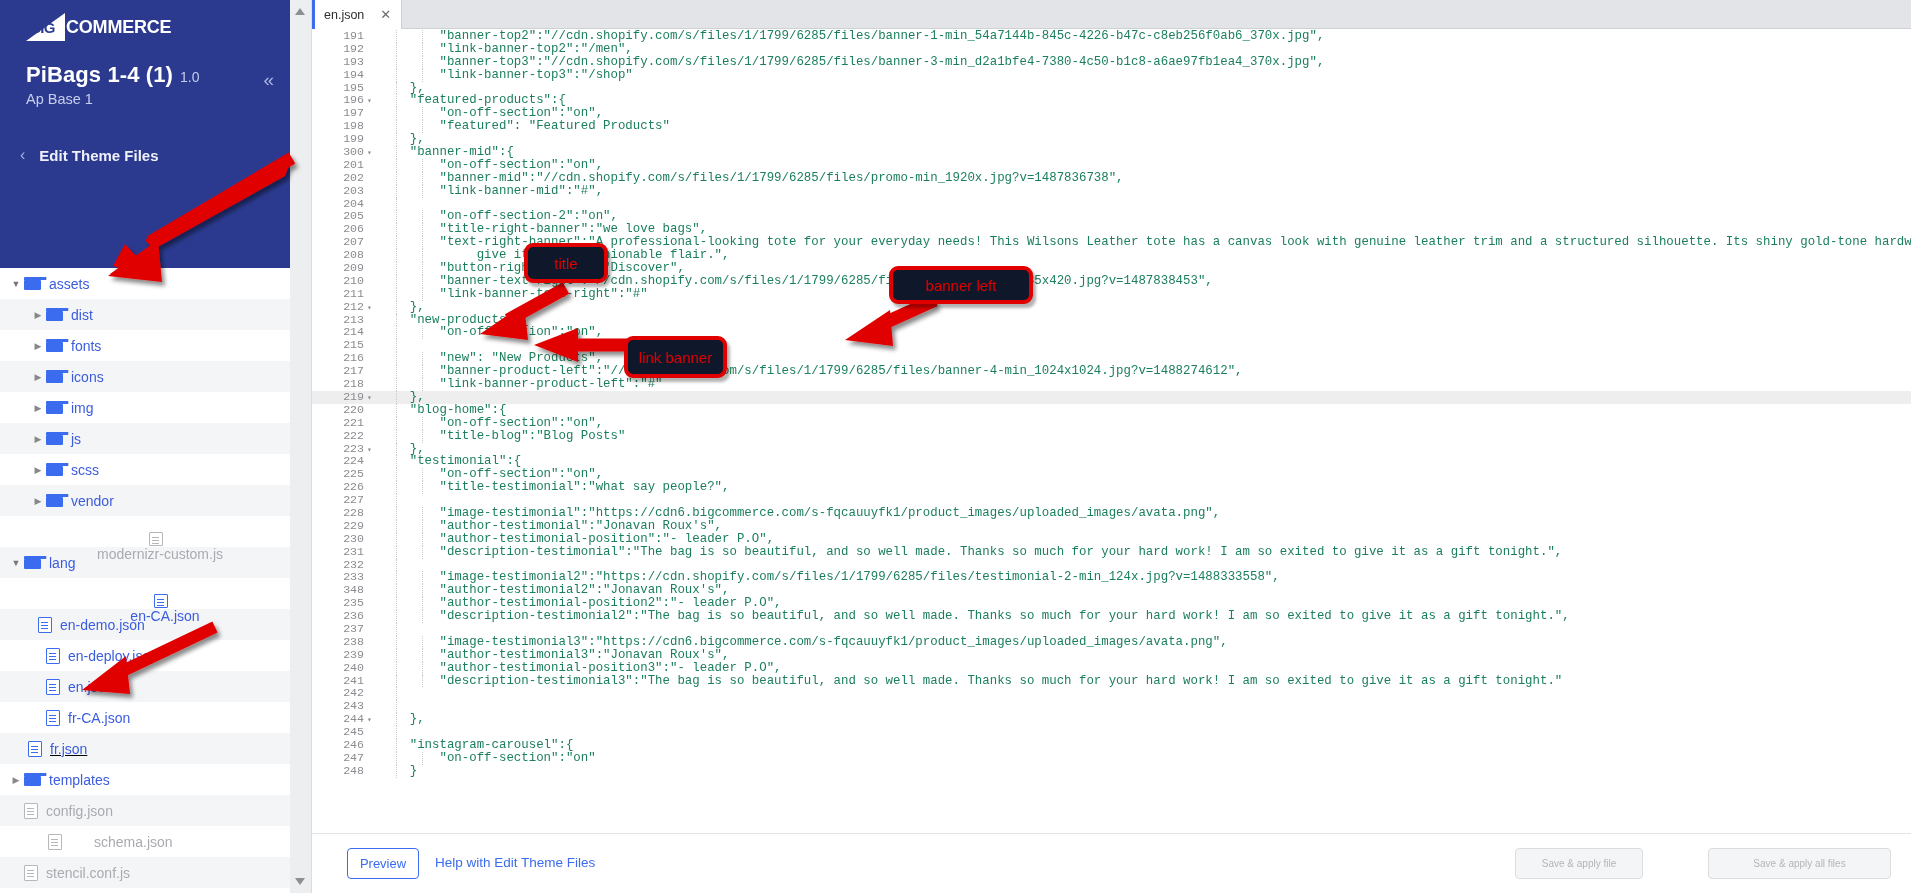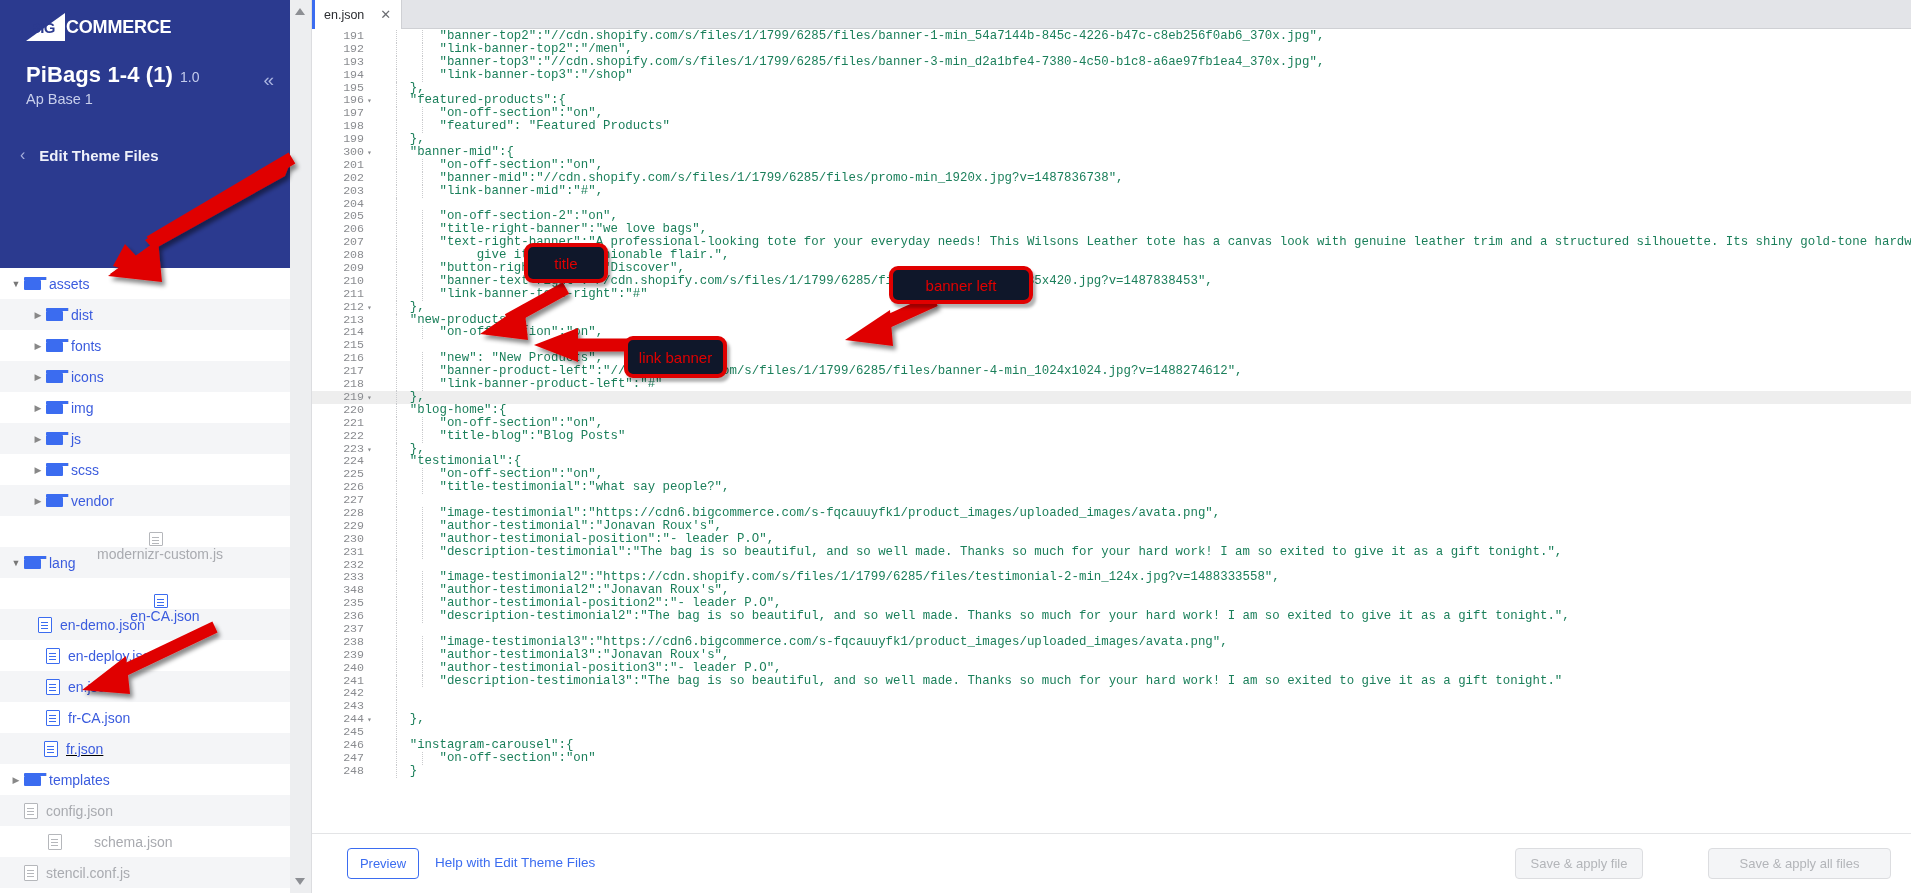--- a/index.html
+++ b/index.html
@@ -89,21 +89,21 @@
 
   
   #bottombar { position:absolute; left:22px; right:0; bottom:0; height:60px;
                background:#fff; border-top:1px solid #e3e4e6; }
   #preview-btn { position:absolute; left:35px; top:14px; width:72px; height:31px;
         border:1px solid #3b6cf0; border-radius:4px; background:#fff; color:#3b6cf0;
         font-size:13px; cursor:pointer; font-family:"Liberation Sans",sans-serif; }
   #help-link { position:absolute; left:123px; top:21px; font-size:13.5px; color:#3b6cf0;
         cursor:pointer; }
   .save-btn { position:absolute; top:14px; height:31px; border:1px solid #dcdde0;
-        border-radius:4px; background:#f4f5f7; color:#b3b5b9; font-size:13px;
+        border-radius:4px; background:#f4f5f7; color:#b3b5b9; font-size:10px;
         font-family:"Liberation Sans",sans-serif; cursor:default; }
   #save-file { right:268px; width:128px; }
   #save-all  { right:20px; width:183px; }
 
   
   .callout { position:absolute; background:#0f172a; border:4px solid #e00000;
         border-radius:9px; color:#e00000; font-size:15px; display:flex;
         align-items:center; justify-content:center;
         box-shadow:3px 4px 3px rgba(0,0,0,.30); z-index:40; }
   .arrow-svg { position:absolute; z-index:39; pointer-events:none; }
@@ -244,21 +244,21 @@
         </span>
         <span class="nm">en.json</span>
       </div>
       <div class="trow" style="padding-left: 30px;">
         <span class="arrow"></span>
         <span class="file-ico">
           <span class="pg"></span>
         </span>
         <span class="nm">fr-CA.json</span>
       </div>
-      <div class="trow alt" style="padding-left: 28px; text-decoration: underline;">
+      <div class="trow alt" style="padding-left: 12px; text-decoration: underline;">
         <span class="arrow"></span>
         <span class="file-ico">
           <span class="pg"></span>
         </span>
         <span class="nm">fr.json</span>
       </div>
       <div class="trow" style="padding-left: 8px;">
         <span class="arrow">▶</span>
         <span class="folder-ico">
           <span class="tab"></span>

